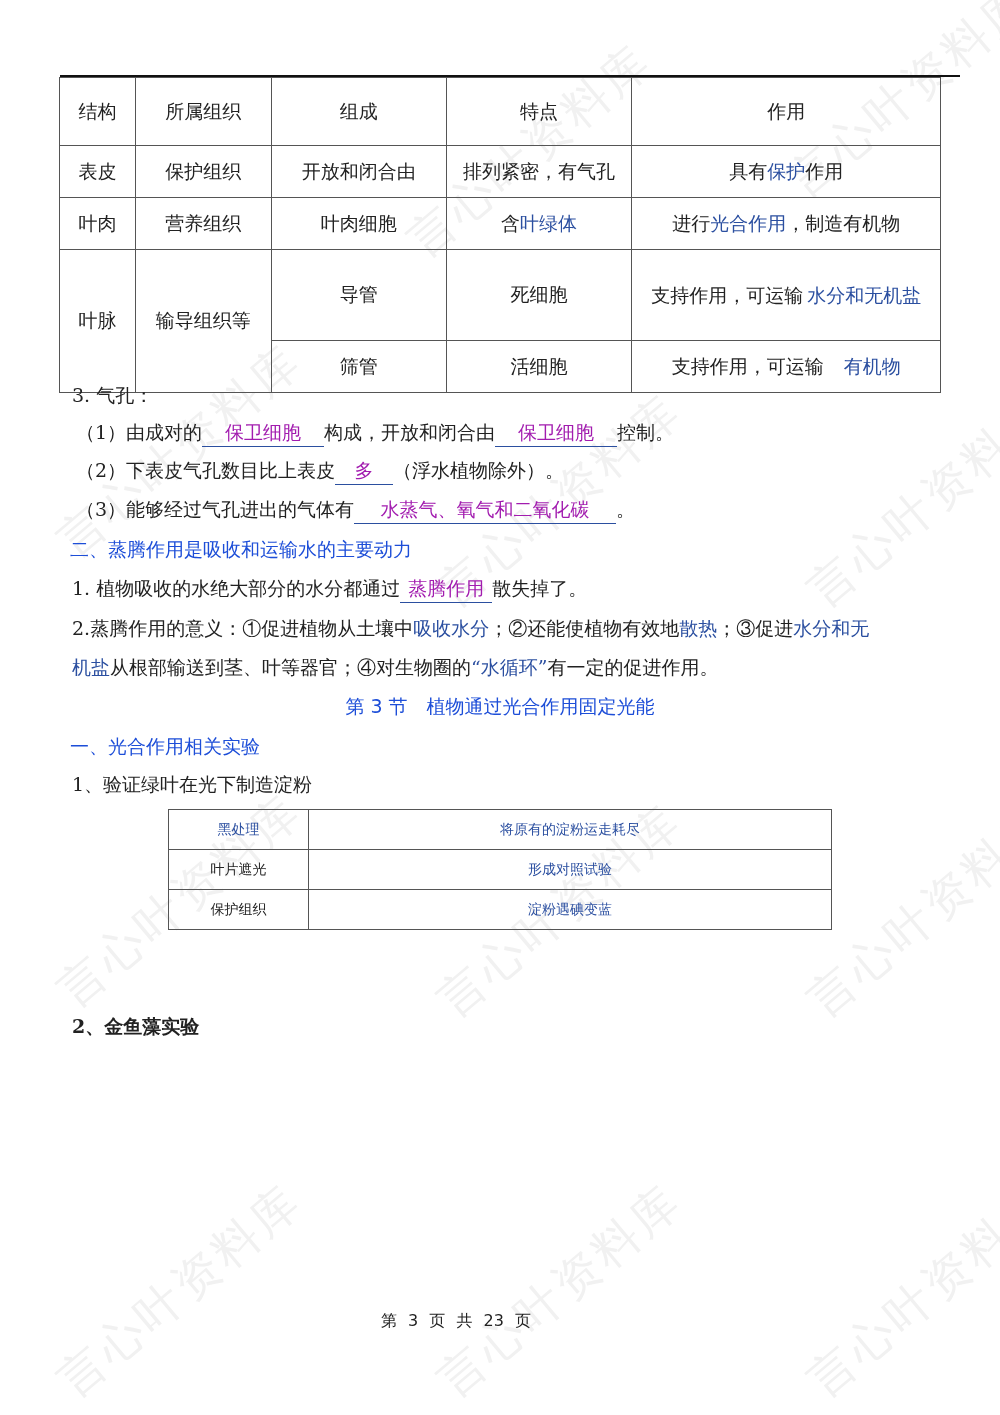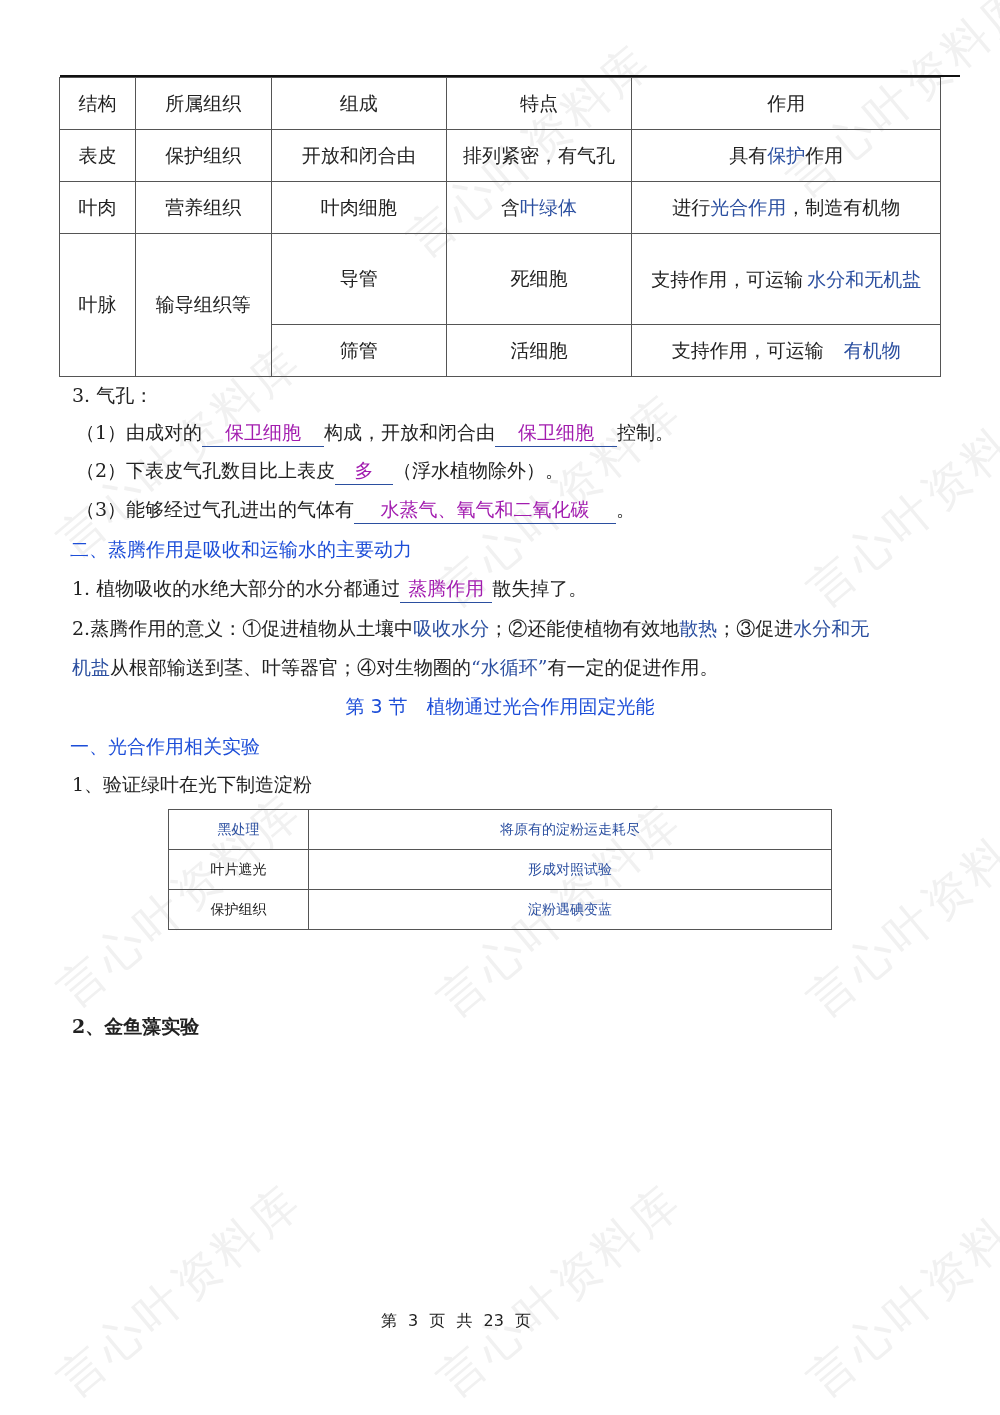--- a/index.html
+++ b/index.html
@@ -37,21 +37,21 @@
 
 <table class="t1">
   <colgroup>
     <col style="width:76px">
       <col style="width:136px">
       <col style="width:175px">
       <col style="width:186px">
       <col style="width:309px">
   </colgroup>
   <tbody>
-      <tr style="height:52px">
+      <tr style="height:68px">
     <td>结构</td>
     <td>所属组织</td>
     <td>组成</td>
     <td>特点</td>
     <td>作用</td>
   </tr>
   <tr style="height:52px">
     <td>表皮</td>
     <td>保护组织</td>
     <td>开放和闭合由</td>

